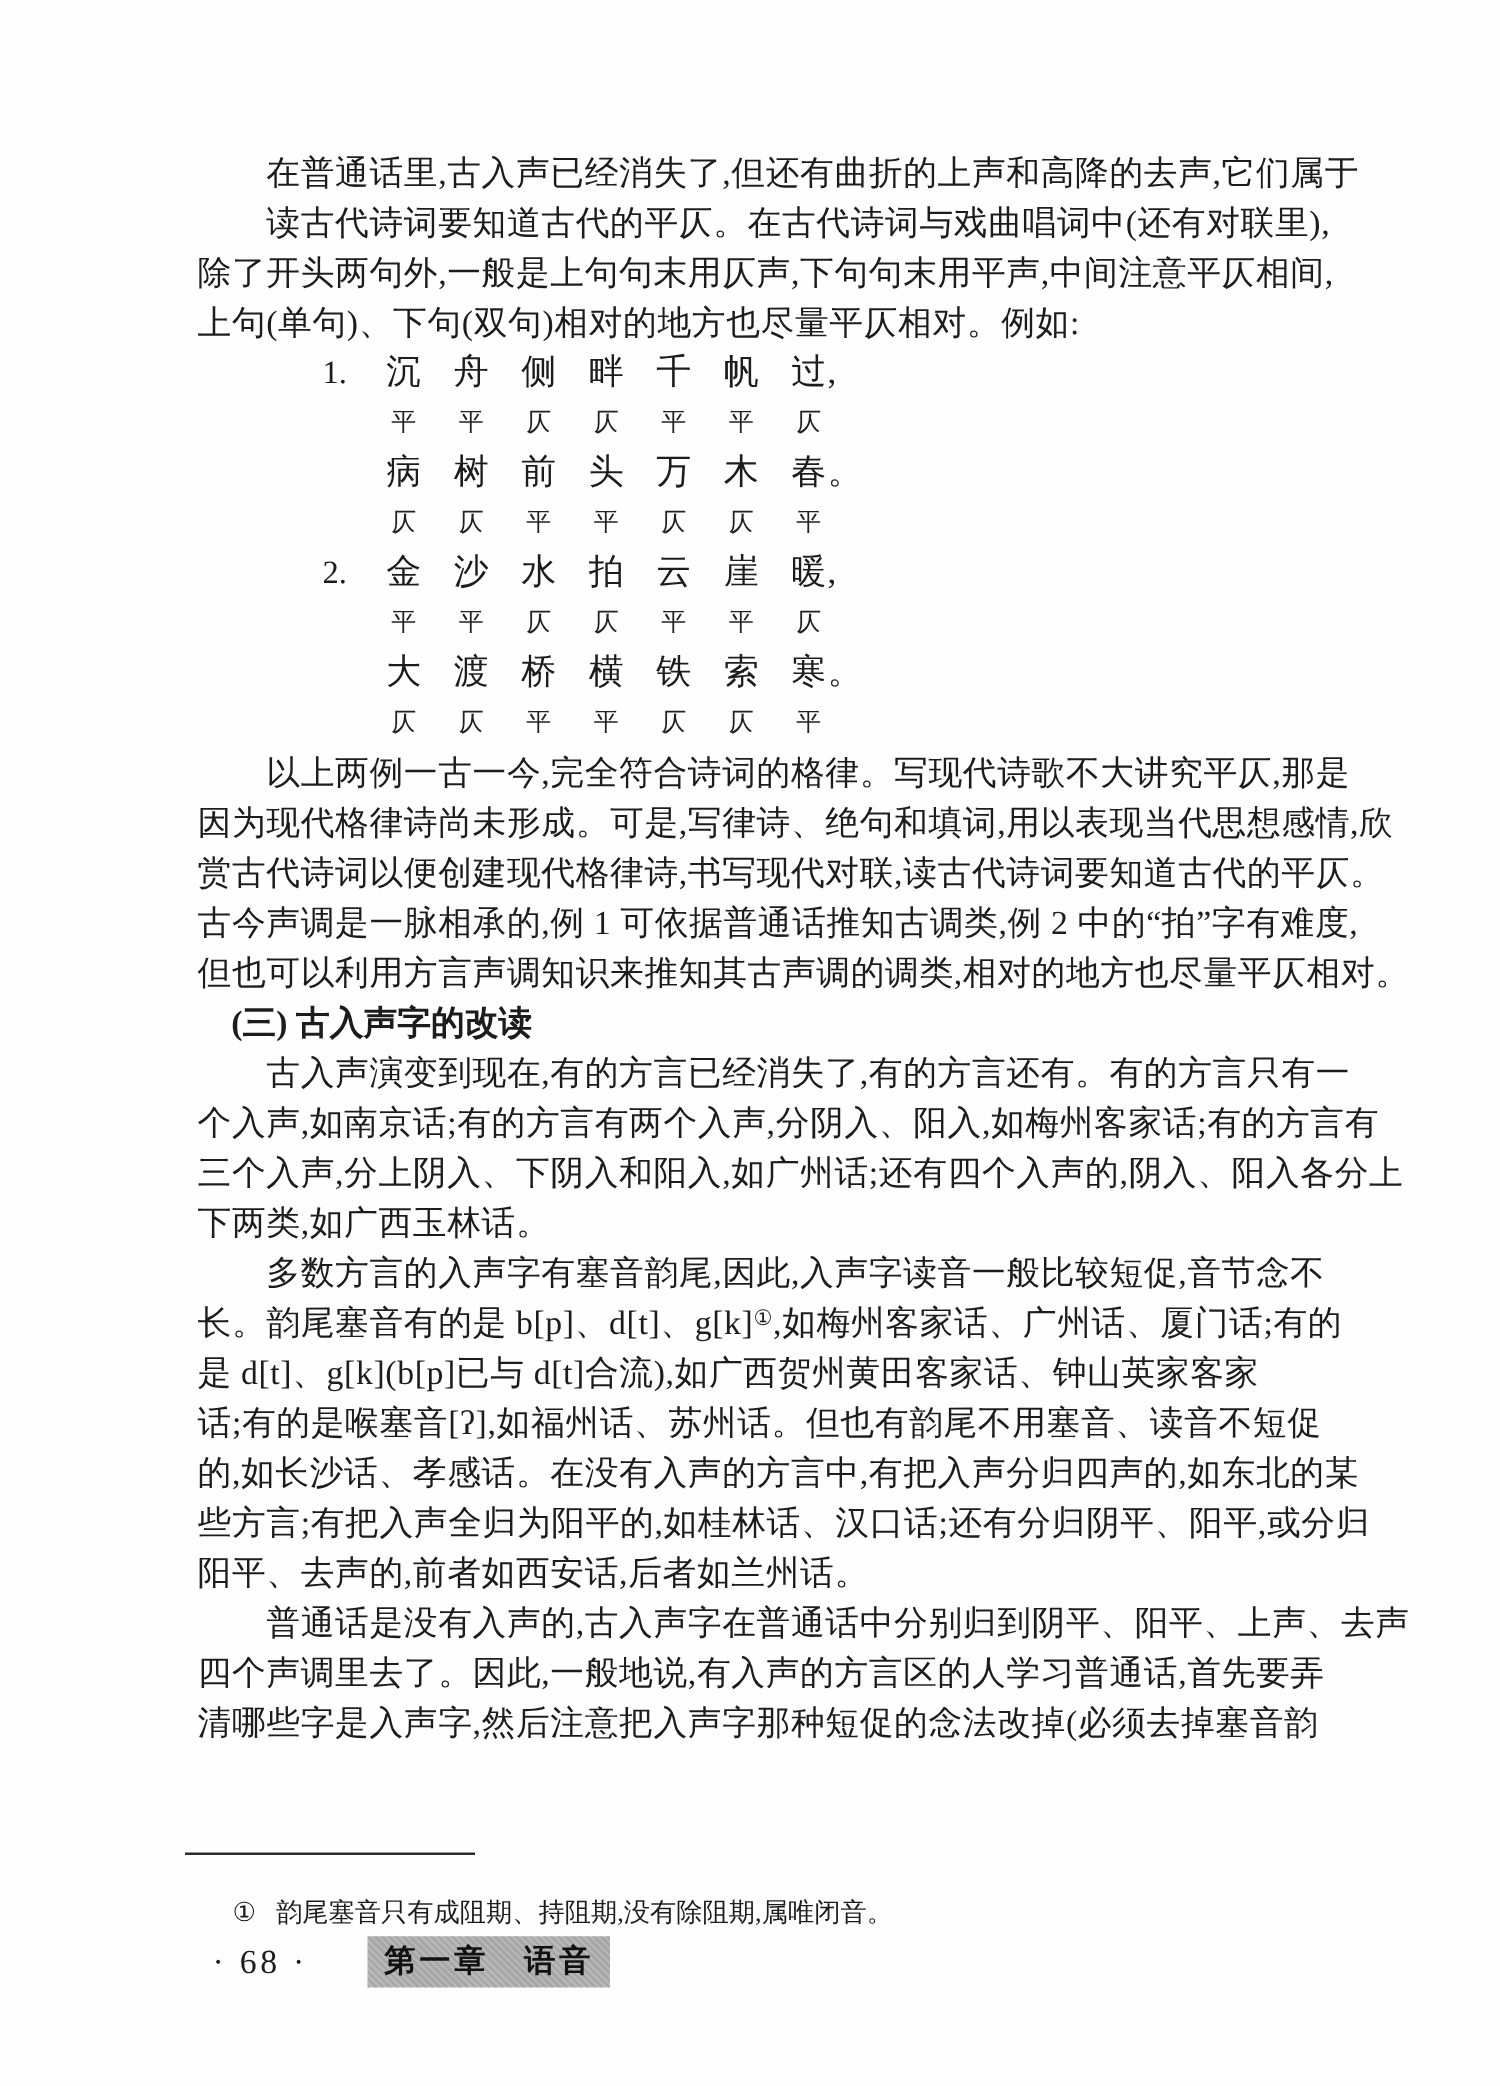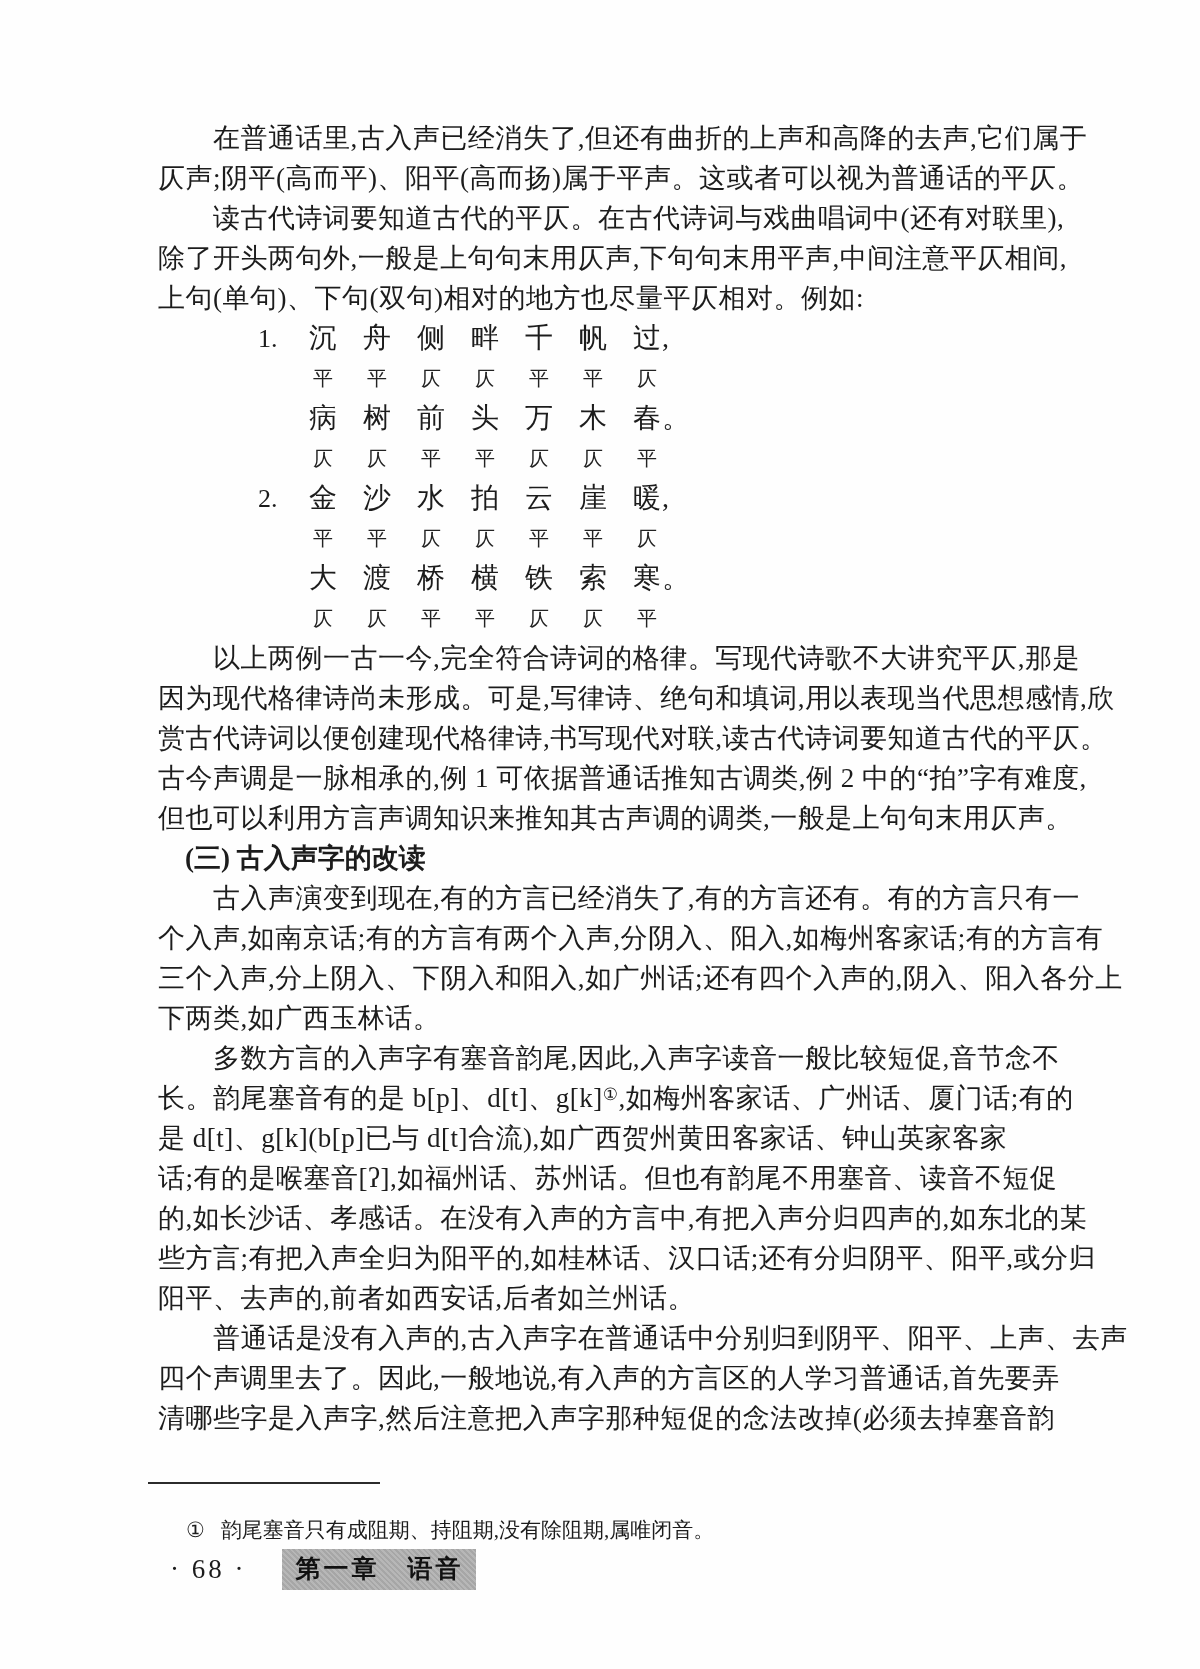--- a/index.html
+++ b/index.html
@@ -79,21 +79,21 @@
     line-height:32px;
     display:flex;
     gap:16px;
     white-space:nowrap;
   }
   .footer{
     position:absolute;
     left:170px;top:1548px;
     display:flex;
     align-items:center;
-    gap:24px;
+    gap:36px;
     height:42px;
   }
   .page-number{
     font-size:27px;
     letter-spacing:3px;
     white-space:nowrap;
   }
   .chapter-label{
     background:#b3b3b3;
     background-image:repeating-linear-gradient(45deg,rgba(0,0,0,0.07) 0 2px,rgba(255,255,255,0.05) 2px 4px);
@@ -106,21 +106,20 @@
     margin-left:12px;
   }
 </style>
 </head>
 <body>
 
 <div class="page">
 
   <main class="doc-body">
       <div class="line indent">在普通话里,古入声已经消失了,但还有曲折的上声和高降的去声,它们属于</div>
-      <div class="line">仄声;阴平(高而平)、阳平(高而扬)属于平声。这或者可以视为普通话的平仄。</div>
       <div class="line indent">读古代诗词要知道古代的平仄。在古代诗词与戏曲唱词中(还有对联里),</div>
       <div class="line">除了开头两句外,一般是上句句末用仄声,下句句末用平声,中间注意平仄相间,</div>
       <div class="line">上句(单句)、下句(双句)相对的地方也尽量平仄相对。例如:</div>
       <div class="poem-row verse">
         <span class="poem-num">1.</span>
         <span class="poem-cell">沉</span>
         <span class="poem-cell">舟</span>
         <span class="poem-cell">侧</span>
         <span class="poem-cell">畔</span>
         <span class="poem-cell">千</span>
@@ -194,21 +193,21 @@
         <span class="poem-cell">平</span>
         <span class="poem-cell">平</span>
         <span class="poem-cell">仄</span>
         <span class="poem-cell">仄</span>
         <span class="poem-cell">平</span>
       </div>
       <div class="line indent">以上两例一古一今,完全符合诗词的格律。写现代诗歌不大讲究平仄,那是</div>
       <div class="line">因为现代格律诗尚未形成。可是,写律诗、绝句和填词,用以表现当代思想感情,欣</div>
       <div class="line">赏古代诗词以便创建现代格律诗,书写现代对联,读古代诗词要知道古代的平仄。</div>
       <div class="line">古今声调是一脉相承的,例 1 可依据普通话推知古调类,例 2 中的“拍”字有难度,</div>
-      <div class="line">但也可以利用方言声调知识来推知其古声调的调类,一般是上句句末用仄声。</div>
+      <div class="line">但也可以利用方言声调知识来推知其古声调的调类,相对的地方也尽量平仄相对。</div>
       <div class="heading">(三) 古入声字的改读</div>
       <div class="line indent">古入声演变到现在,有的方言已经消失了,有的方言还有。有的方言只有一</div>
       <div class="line">个入声,如南京话;有的方言有两个入声,分阴入、阳入,如梅州客家话;有的方言有</div>
       <div class="line">三个入声,分上阴入、下阴入和阳入,如广州话;还有四个入声的,阴入、阳入各分上</div>
       <div class="line">下两类,如广西玉林话。</div>
       <div class="line indent">多数方言的入声字有塞音韵尾,因此,入声字读音一般比较短促,音节念不</div>
       <div class="line">长。韵尾塞音有的是 b[p]、d[t]、g[k]<sup>①</sup>,如梅州客家话、广州话、厦门话;有的</div>
       <div class="line">是 d[t]、g[k](b[p]已与 d[t]合流),如广西贺州黄田客家话、钟山英家客家</div>
       <div class="line">话;有的是喉塞音[ʔ],如福州话、苏州话。但也有韵尾不用塞音、读音不短促</div>
       <div class="line">的,如长沙话、孝感话。在没有入声的方言中,有把入声分归四声的,如东北的某</div>

